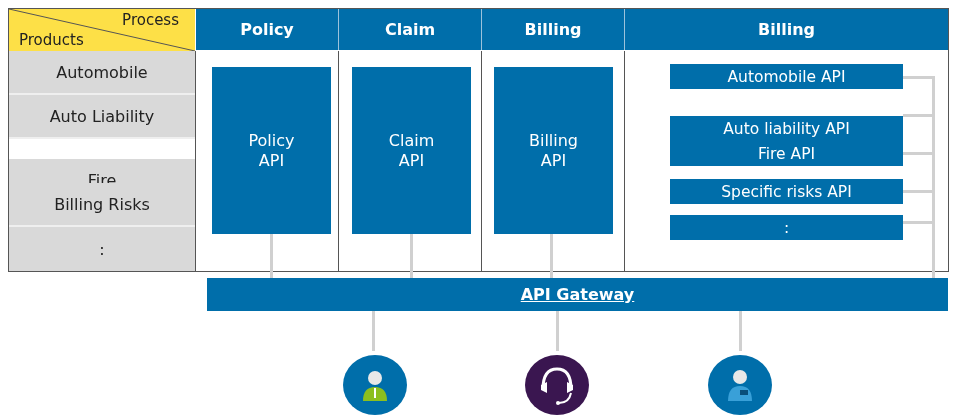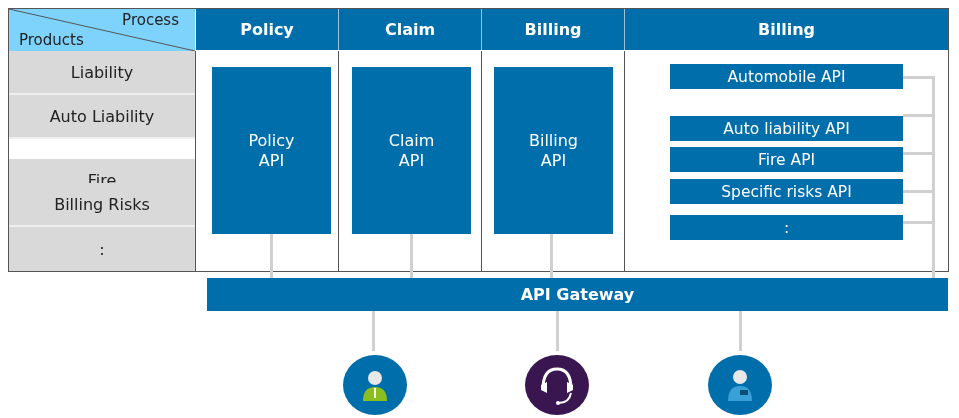--- a/index.html
+++ b/index.html
@@ -20,38 +20,38 @@
   .vline { background:#d0d0d0; width:3px; }
   .hline { background:#d0d0d0; height:3px; }
   .frame-line { background:#555; }
   .circle { border-radius:50%; width:64px; height:60px; top:355px; }
 </style>
 </head>
 <body>
 
 <div class="abs" style="left:8px;top:8px;width:941px;height:264px;border:1px solid #555;"></div>
 
-<div class="abs" style="left:9px;top:9px;width:186px;height:42px;background:#7dd3fc;">
+<div class="abs" style="left:9px;top:9px;width:186px;height:42px;background:#fde047;">
   <svg class="abs" style="left:0;top:0;" width="186" height="42">
     <line x1="0" y1="0" x2="186" y2="42" stroke="#555" stroke-width="1"></line>
   </svg>
   <span class="abs" style="right:16px;top:2px;font-size:15px;color:#222;">Process</span>
   <span class="abs" style="left:10px;top:22px;font-size:15px;color:#222;">Products</span>
 </div>
 
 <div class="abs blue hdr" style="left:196px;width:142px;">Policy</div>
 <div class="abs blue hdr" style="left:339px;width:142px;">Claim</div>
 <div class="abs blue hdr" style="left:482px;width:142px;">Billing</div>
 <div class="abs blue hdr" style="left:625px;width:323px;">Billing</div>
 
 <div class="abs" style="left:338px;top:9px;width:1px;height:41px;background:#9cc3dc;"></div>
 <div class="abs" style="left:481px;top:9px;width:1px;height:41px;background:#9cc3dc;"></div>
 <div class="abs" style="left:624px;top:9px;width:1px;height:41px;background:#9cc3dc;"></div>
 
-<div class="abs prod" style="top:51px;">Liability</div>
+<div class="abs prod" style="top:51px;">Automobile</div>
 <div class="abs prod" style="top:95px;text-align:center;">Auto Liability</div>
 <div class="abs prod" style="top:139px;margin-top:20px;">Fire</div>
 <div class="abs prod" style="top:183px;">Billing Risks</div>
 <div class="abs prod" style="top:227px;height:44px;border-bottom:none;">:</div>
 
 <div class="abs frame-line" style="left:195px;top:51px;width:1px;height:221px;"></div>
 <div class="abs frame-line" style="left:338px;top:51px;width:1px;height:221px;"></div>
 <div class="abs frame-line" style="left:481px;top:51px;width:1px;height:221px;"></div>
 <div class="abs frame-line" style="left:624px;top:51px;width:1px;height:221px;"></div>
 
@@ -63,36 +63,36 @@
   <span>Claim</span>
   <span>API</span>
 </div>
 <div class="abs blue apibox" style="left:494px;width:119px;">
   <span>Billing</span>
   <span>API</span>
 </div>
 
 <div class="abs blue spec" style="top:64px;">Automobile API</div>
 <div class="abs blue spec" style="top:116px;">Auto liability API</div>
-<div class="abs blue spec" style="top:147px;">Fire API</div>
+<div class="abs blue spec" style="top:141px;">Fire API</div>
 <div class="abs blue spec" style="top:179px;">Specific risks API</div>
 <div class="abs blue spec" style="top:215px;">:</div>
 
 <div class="abs hline" style="left:903px;top:76px;width:32px;"></div>
 <div class="abs hline" style="left:903px;top:114px;width:32px;"></div>
 <div class="abs hline" style="left:903px;top:152px;width:32px;"></div>
 <div class="abs hline" style="left:903px;top:190px;width:32px;"></div>
 <div class="abs hline" style="left:903px;top:221px;width:32px;"></div>
 <div class="abs vline" style="left:932px;top:76px;height:202px;"></div>
 
 <div class="abs vline" style="left:270px;top:234px;height:44px;"></div>
 <div class="abs vline" style="left:410px;top:234px;height:44px;"></div>
 <div class="abs vline" style="left:550px;top:234px;height:44px;"></div>
 
-<div class="abs blue" style="left:207px;top:278px;width:741px;height:33px;display:flex;align-items:center;justify-content:center;font-weight:bold;font-size:16px;">
+<div class="abs blue" style="left:207px;top:278px;width:741px;height:33px;display:flex;align-items:center;justify-content:center;font-weight:bold;font-size:16px;text-decoration:underline;">
   <span>API Gateway</span>
 </div>
 
 <div class="abs vline" style="left:372px;top:311px;height:40px;"></div>
 <div class="abs vline" style="left:556px;top:311px;height:40px;"></div>
 <div class="abs vline" style="left:739px;top:311px;height:40px;"></div>
 
 <div class="abs circle" style="left:343px;background:#006eaa;">
   <svg width="64" height="60" viewBox="0 0 64 60">
     <circle cx="32" cy="23" r="7" fill="#e8e8e8"></circle>

